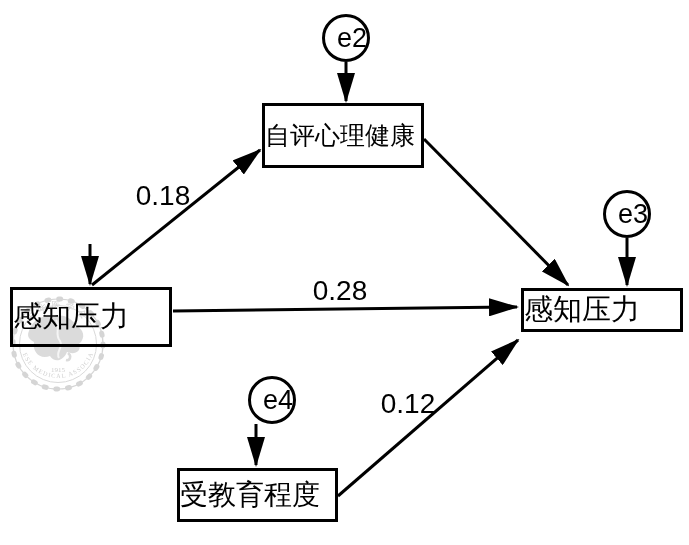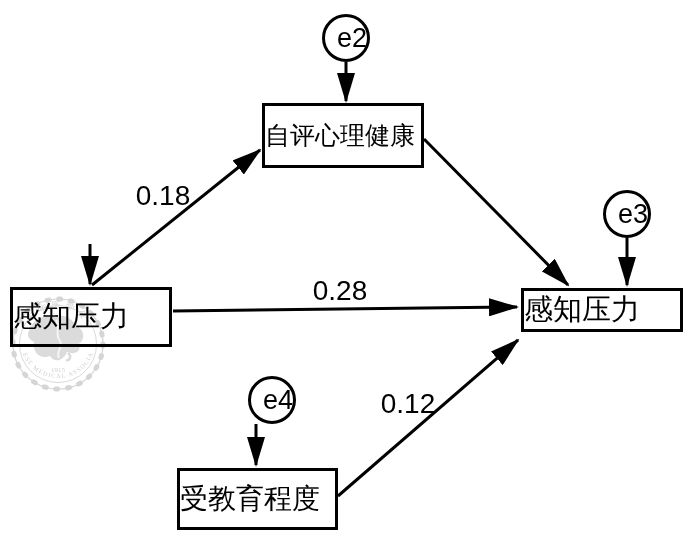--- a/index.html
+++ b/index.html
@@ -99,21 +99,21 @@
   </div>
 
   <div class="node-box" style="left:10px; top:287px; width:162px; height:60px;">
     <span>感知压力</span>
   </div>
 
   <div class="node-box" style="left:521px; top:288px; width:162px; height:44px;">
     <span>感知压力</span>
   </div>
 
-  <div class="node-box" style="left:177px; top:468px; width:161px; height:62px; font-size:28px;">
+  <div class="node-box" style="left:177px; top:468px; width:161px; height:54px; font-size:28px;">
     <span>受教育程度</span>
   </div>
 
   <div class="err-circle" style="left:322px; top:14px;">
     <span>e2</span>
   </div>
   <div class="err-circle" style="left:603px; top:190px;">
     <span>e3</span>
   </div>
   <div class="err-circle" style="left:248px; top:376px;">

